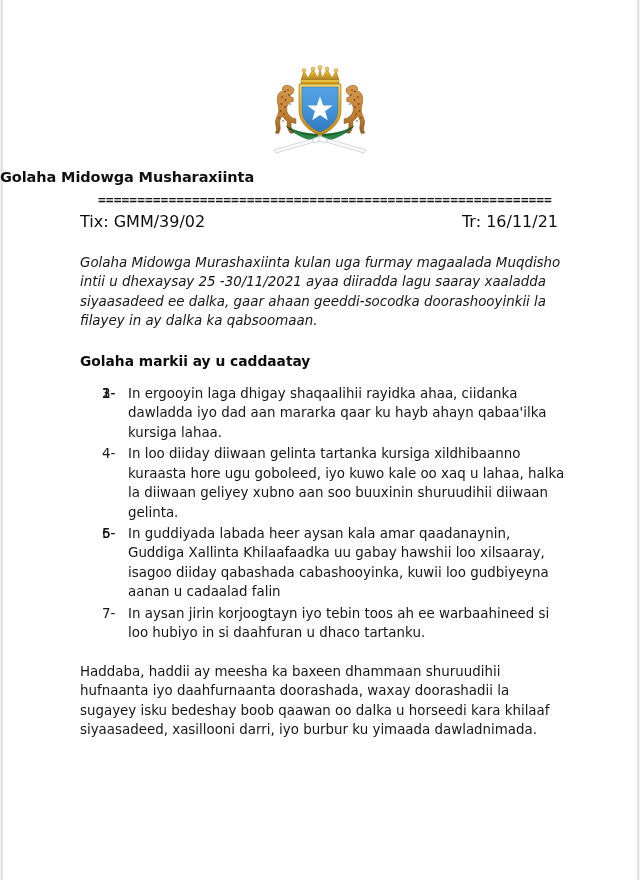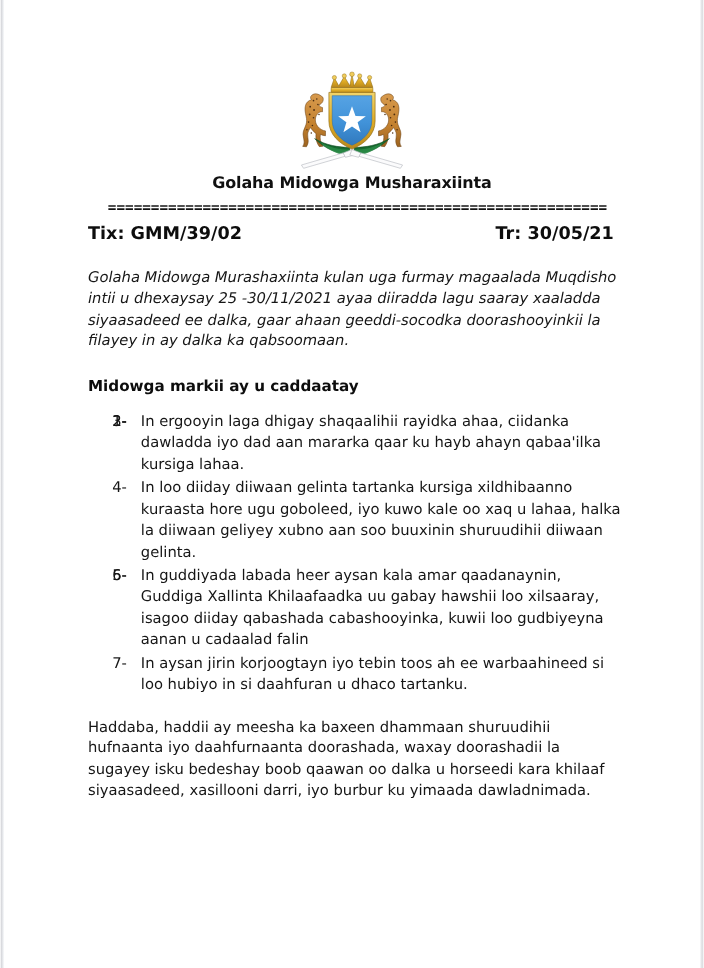--- a/index.html
+++ b/index.html
@@ -47,22 +47,22 @@
     justify-content: center;
   }
   .emblem {
     width: 136px;
     height: 96px;
     display: block;
   }
 
   
   .org-titles {
-    text-align: center;
-    margin-top: 2px;
+    text-align: left;
+    margin-top: 12px;
   }
   .org-title-so, .org-title-en {
     font-weight: bold;
     font-size: 14.5px;
     letter-spacing: -0.1px;
     line-height: 1.28;
     color: #101010;
   }
 
   
@@ -78,21 +78,21 @@
     overflow: hidden;
     letter-spacing: 0px;
   }
 
   
   .refline {
     display: flex;
     justify-content: space-between;
     align-items: baseline;
     padding: 6px 82px 0 80px;
-    font-weight: bold;
+    font-weight: normal;
     font-size: 16px;
     color: #0d0d0d;
   }
 
   
   .body {
     padding: 0 72px 0 80px;
     font-size: 13.4px;
     line-height: 1.46;
     color: #161616;
@@ -251,27 +251,27 @@
   </div>
 
   <div class="org-titles">
     <div class="org-title-so">Golaha Midowga Musharaxiinta</div>
   </div>
 
   <div class="sep-row">==========================================================</div>
 
   <div class="refline">
     <div>Tix: GMM/39/02</div>
-    <div>Tr: 30/05/21</div>
+    <div>Tr: 16/11/21</div>
   </div>
 
   <div class="body">
     <p class="intro">Golaha Midowga Murashaxiinta kulan uga furmay magaalada Muqdisho intii u dhexaysay 25 -30/11/2021 ayaa diiradda lagu saaray xaaladda siyaasadeed ee dalka, gaar ahaan geeddi-socodka doorashooyinkii la filayey in ay dalka ka qabsoomaan.</p>
 
-    <div class="section-heading">Midowga markii ay u caddaatay</div>
+    <div class="section-heading">Golaha markii ay u caddaatay</div>
 
     <ol class="clauses">
       <li>
         <span class="num">1-</span>
       </li>
       <li>
         <span class="num">2-</span>
       </li>
       <li>
         <span class="num">3-</span><span>In ergooyin laga dhigay shaqaalihii rayidka ahaa, ciidanka dawladda iyo dad aan mararka qaar ku hayb ahayn qabaa'ilka kursiga lahaa.</span>

